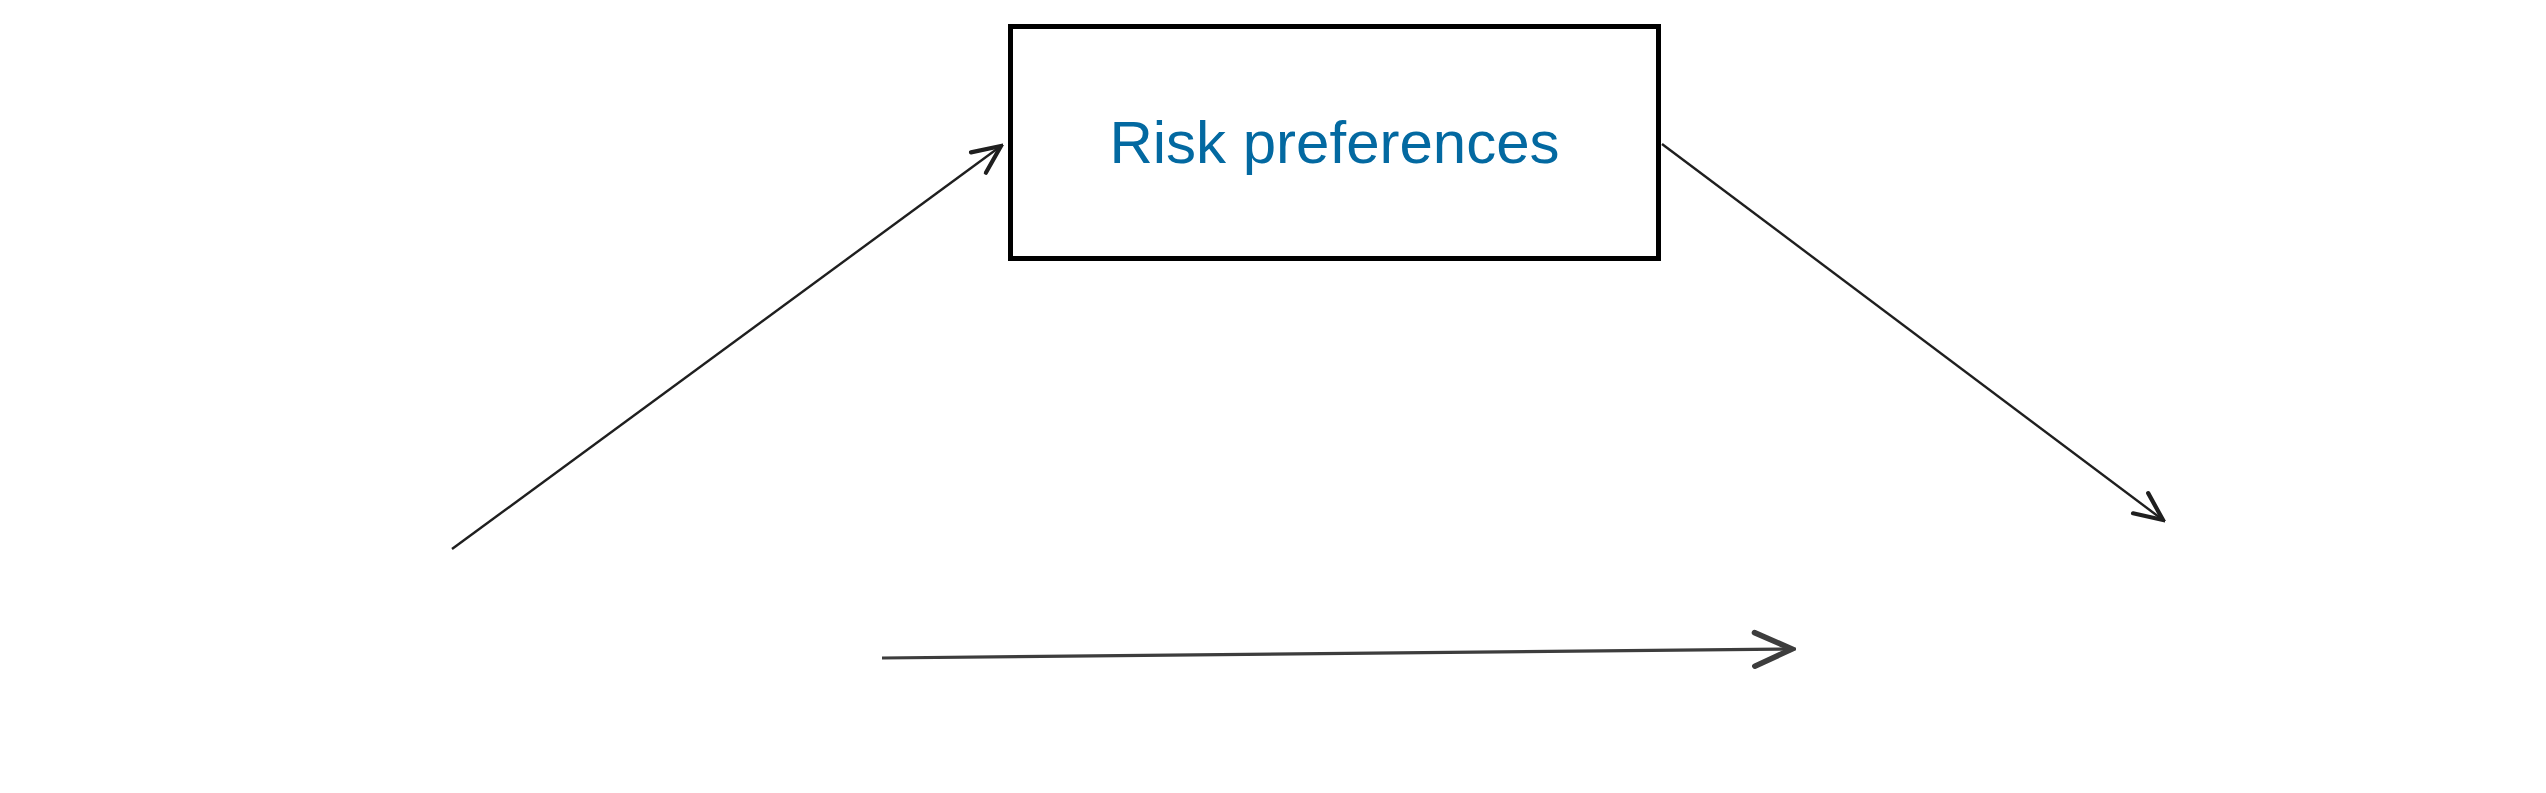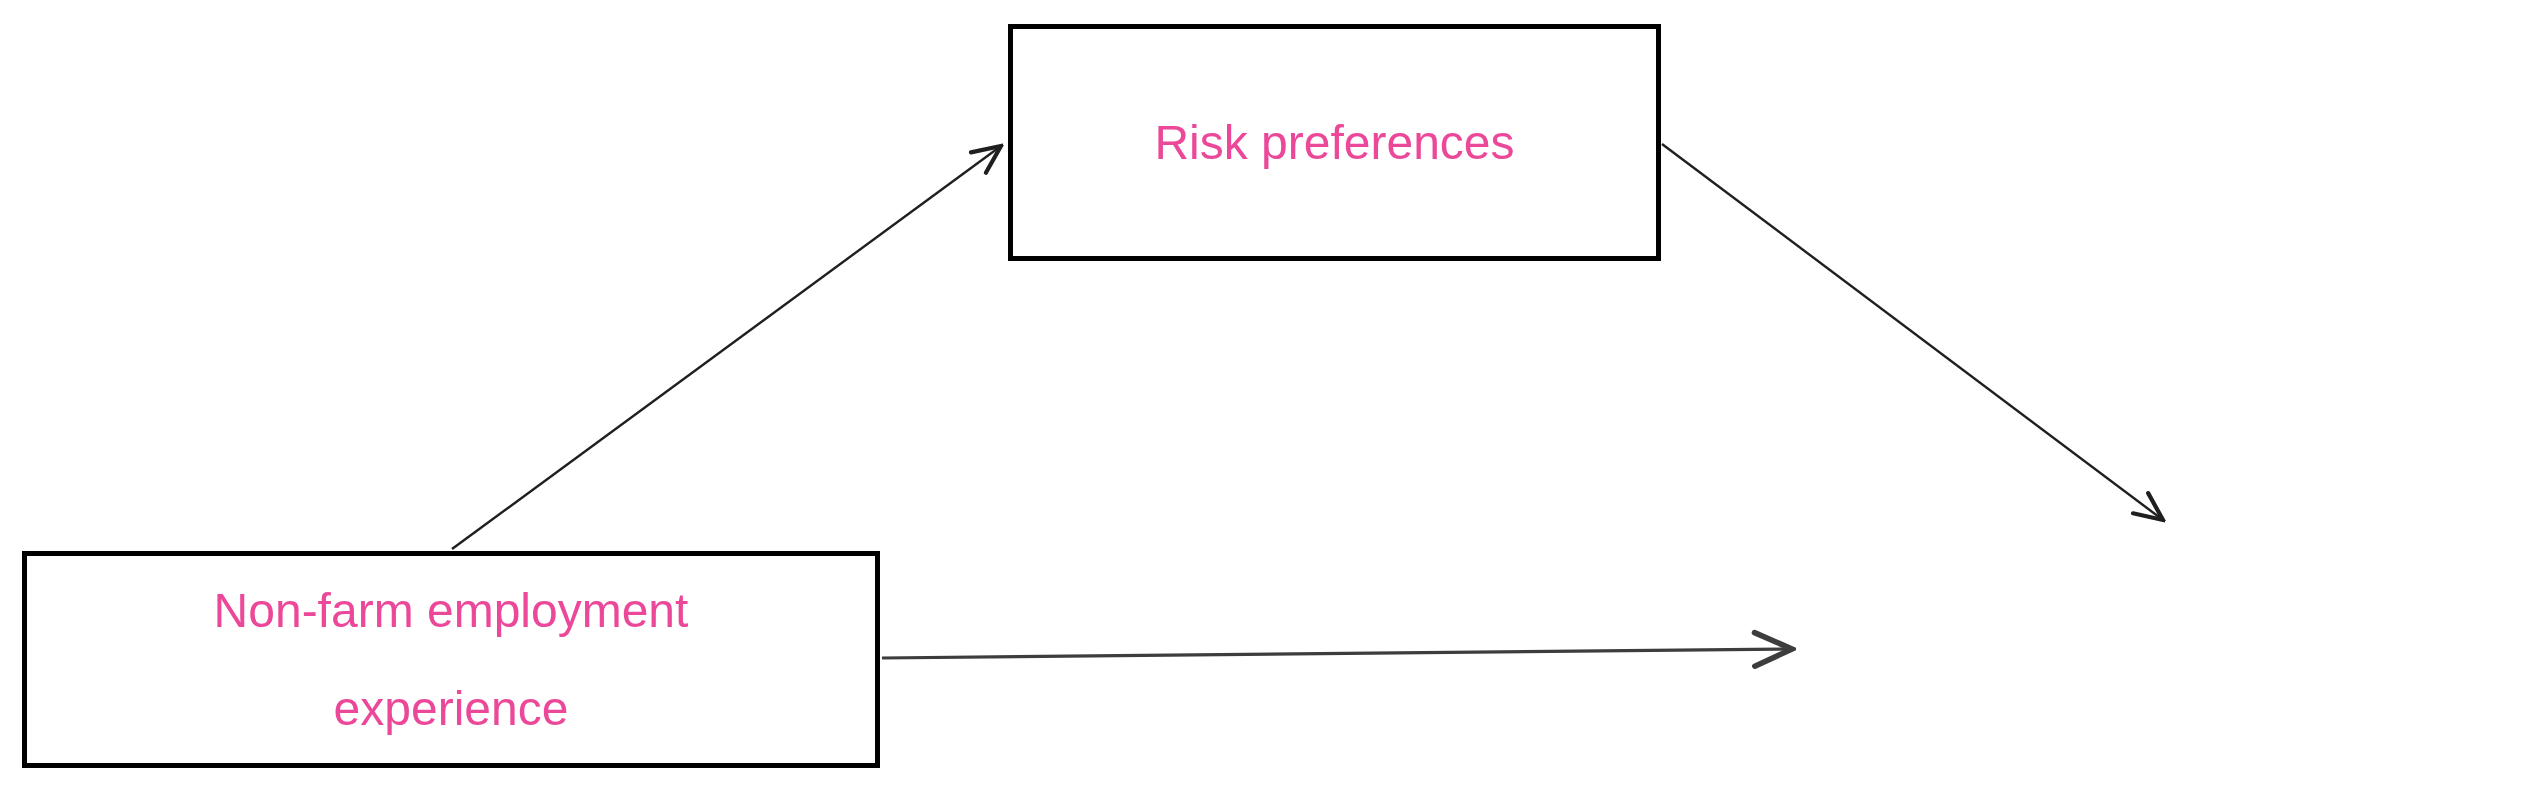--- a/index.html
+++ b/index.html
@@ -25,22 +25,22 @@
   }
   .node {
     position: absolute;
     box-sizing: border-box;
     border: 5px solid #000000;
     background: #ffffff;
     display: flex;
     align-items: center;
     justify-content: center;
     text-align: center;
-    color: #ec4899;
-    font-size: 48px;
+    color: #0369a1;
+    font-size: 60px;
     line-height: 98px;
     letter-spacing: 0px;
   }
   .node-nonfarm {
     left: 22px;
     top: 551px;
     width: 858px;
     height: 217px;
   }
   .node-risk {
@@ -74,25 +74,19 @@
       </marker>
     </defs>
 
     <line x1="452" y1="549" x2="1001" y2="146" stroke="#1f1f1f" stroke-width="2.4" marker-end="url(#head-black)"></line>
 
     <line x1="1662" y1="144" x2="2163" y2="520" stroke="#1f1f1f" stroke-width="2.4" marker-end="url(#head-black)"></line>
 
     <line x1="882" y1="658" x2="1792" y2="649" stroke="#3d3d3d" stroke-width="3.2" marker-end="url(#head-gray)"></line>
   </svg>
 
-  <div class="node node-nonfarm">
-    <div>
-      <span class="node-label">Non-farm employment</span>
-      <span class="node-label">experience</span>
-    </div>
-  </div>
 
   <div class="node node-risk">
     <span class="node-label">Risk preferences</span>
   </div>
 
 
 </div>
 
 </body></html>

